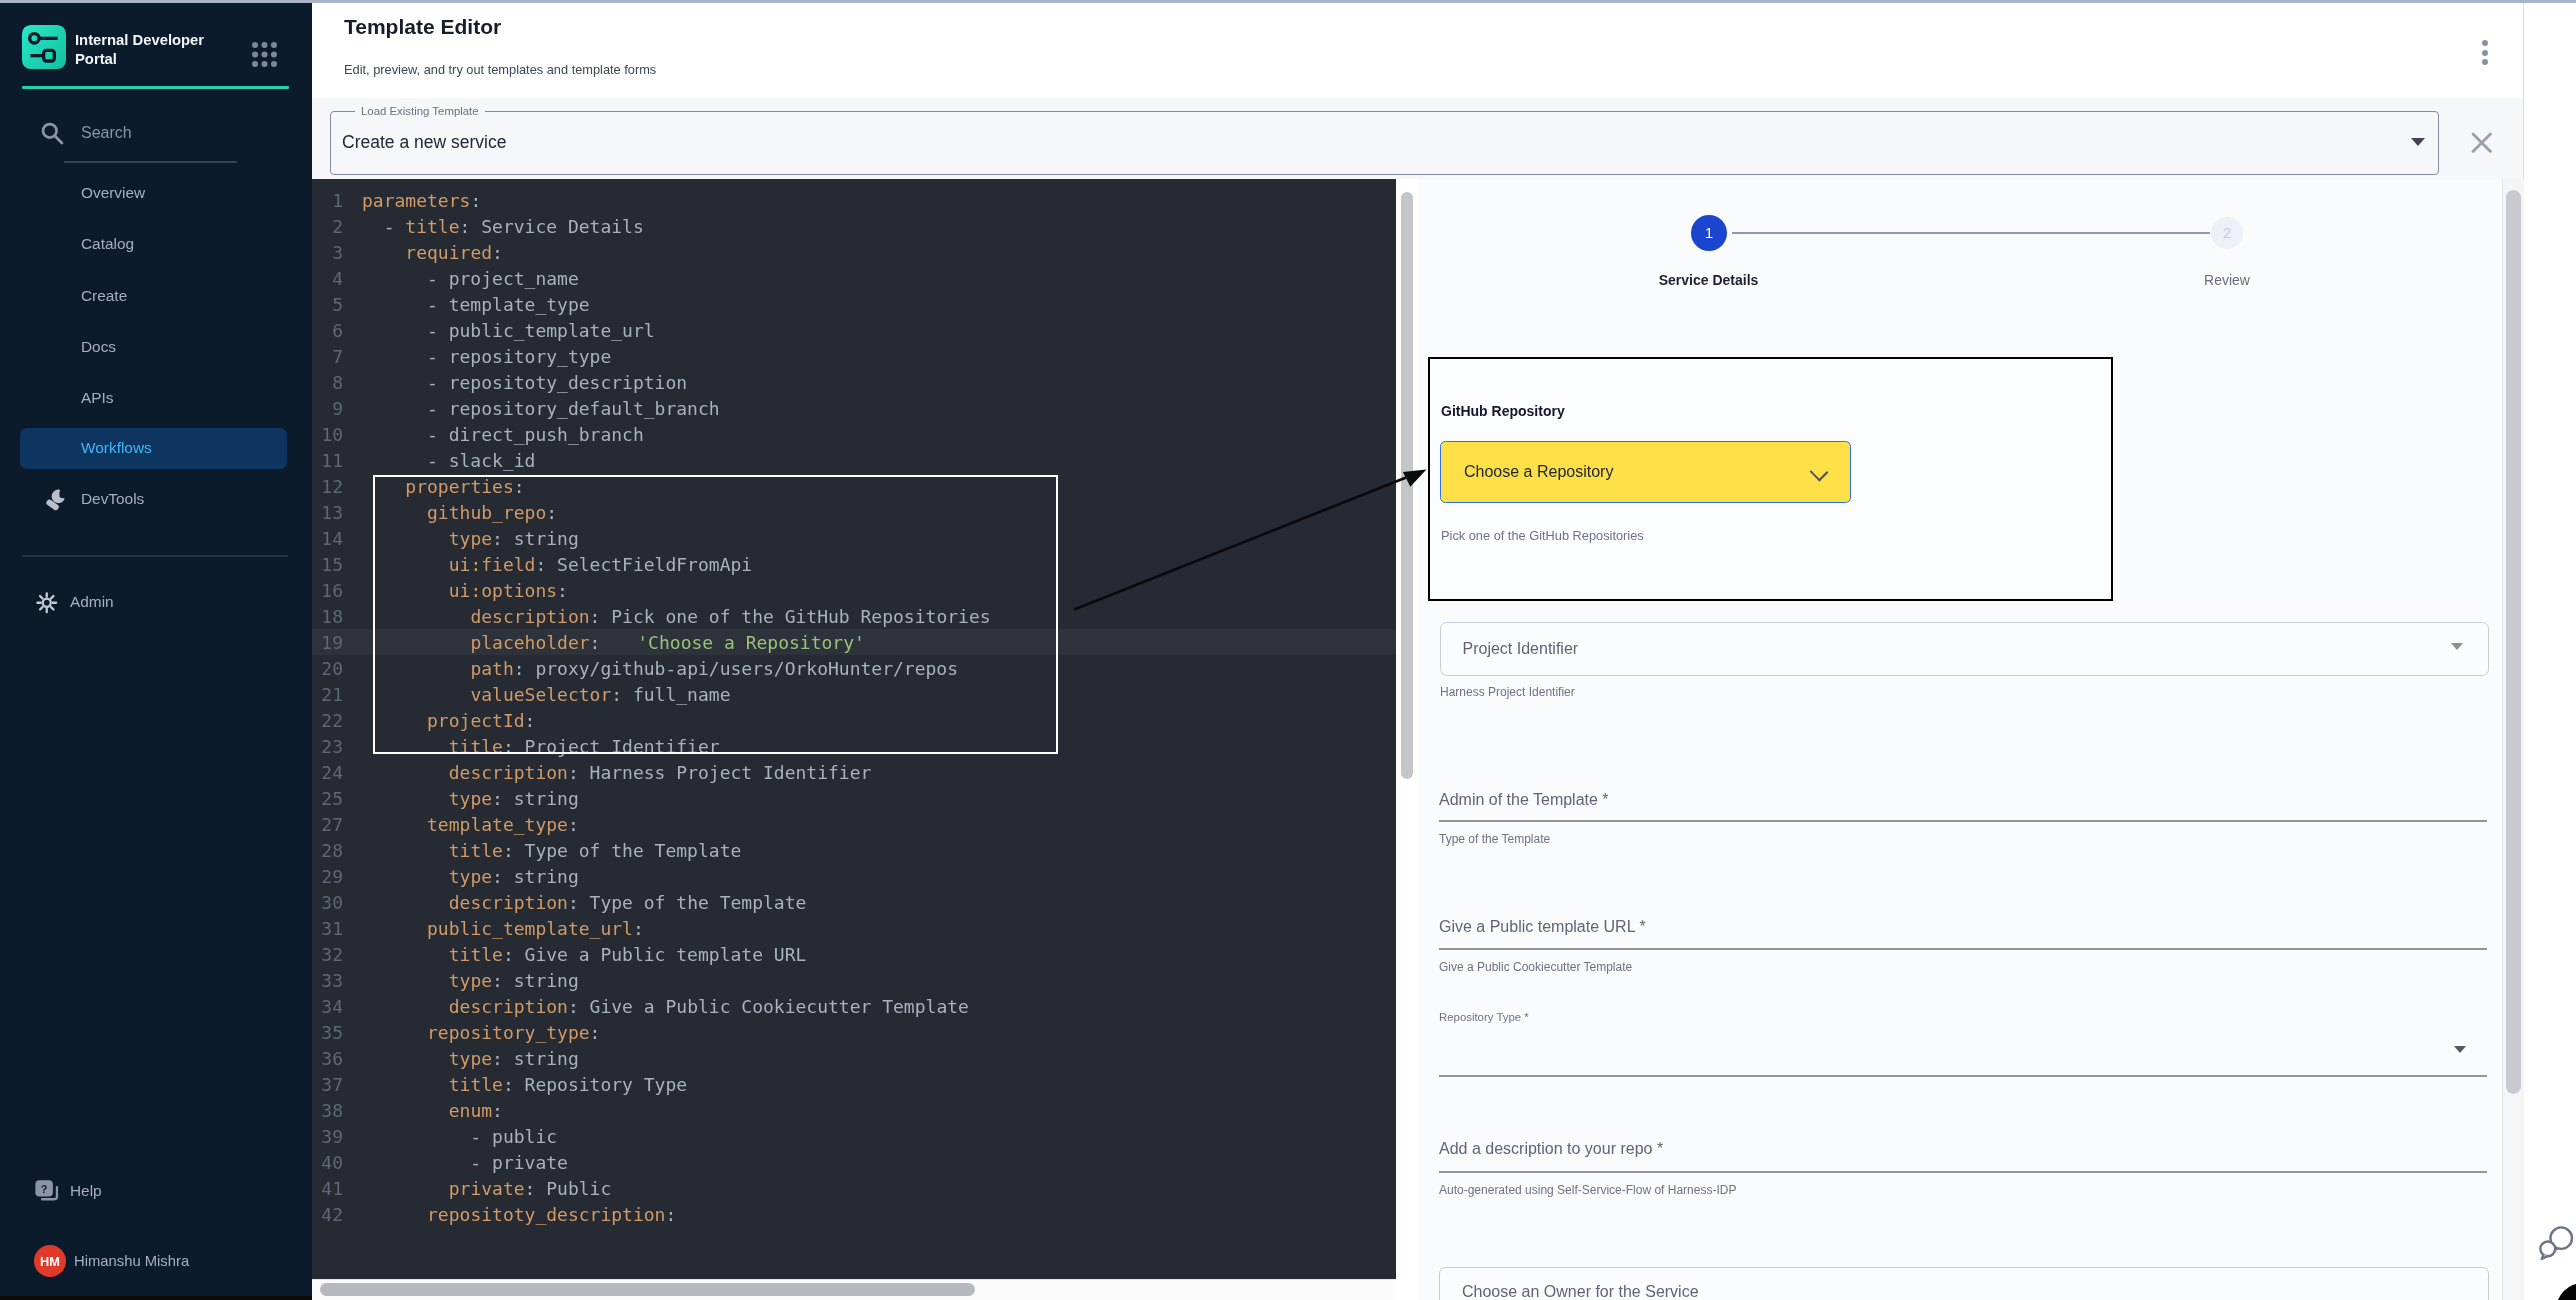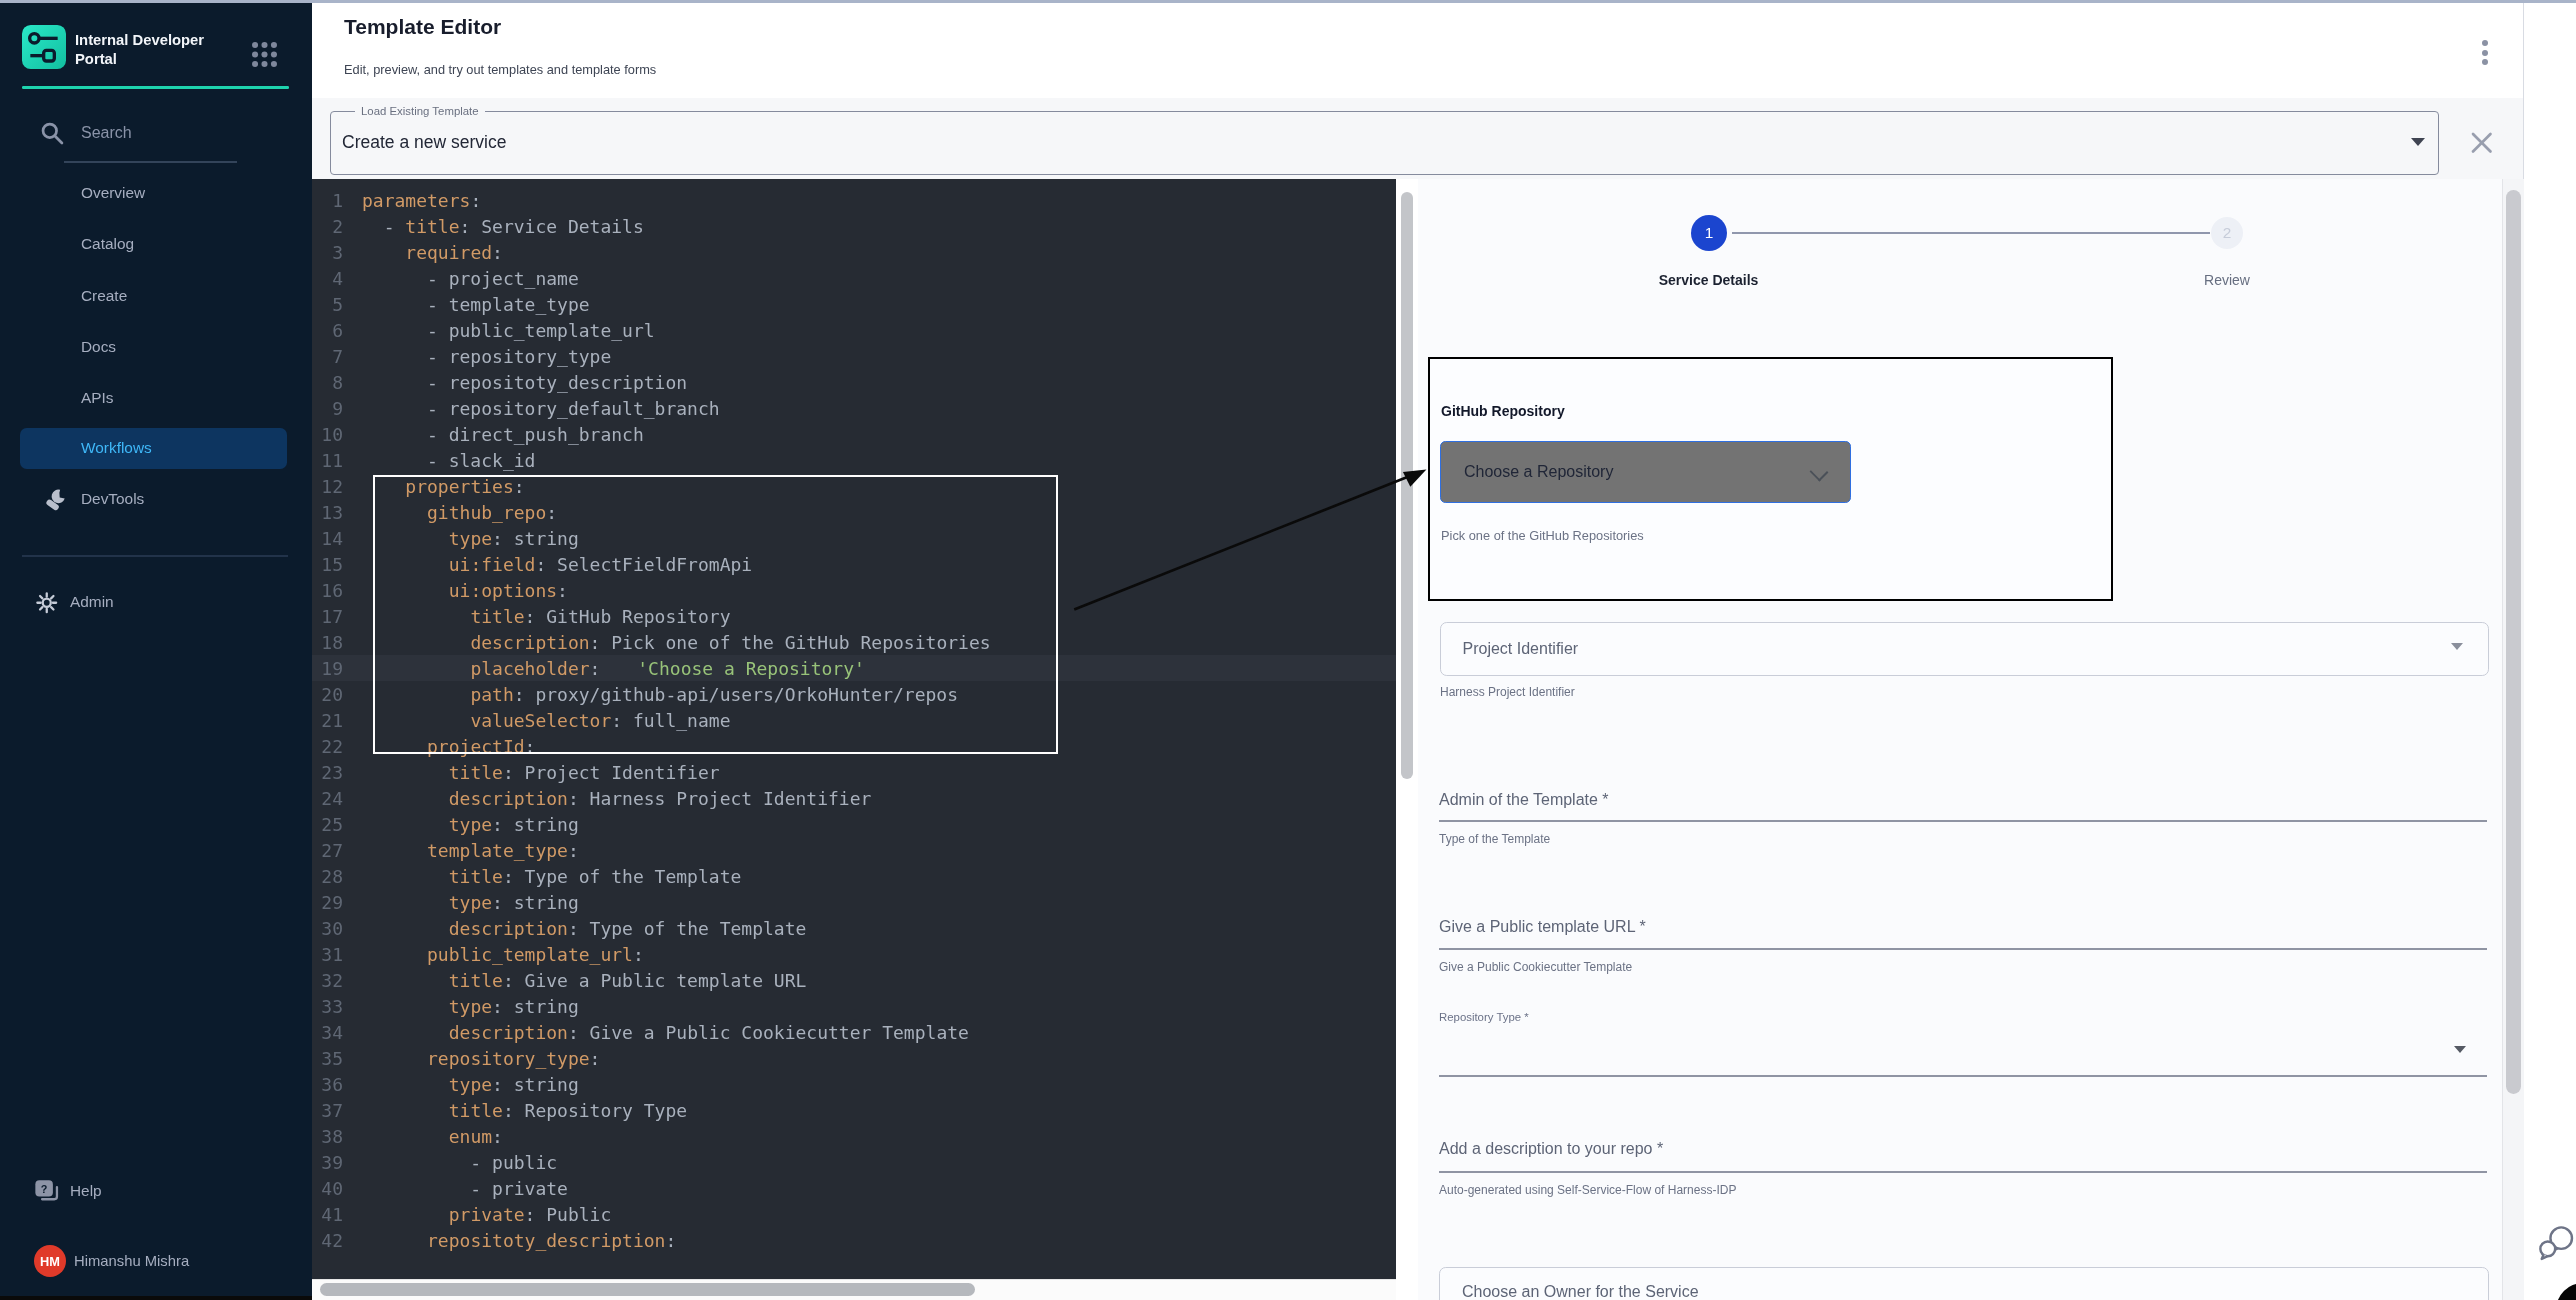--- a/index.html
+++ b/index.html
@@ -65,21 +65,21 @@
   .panel{left:1418px;top:179px;width:1085px;height:1122px;background:#fafbfd;}
   .step-circle{border-radius:50%;display:flex;align-items:center;justify-content:center;font-size:15.4px;}
   .step-1{left:1691px;top:215px;width:36px;height:36px;background:#1b45cf;color:#ffffff;}
   .step-2{left:2211px;top:217px;width:32px;height:32px;background:#edf0f6;color:#c6ccd9;}
   .step-line{left:1732px;top:232px;width:478px;height:2px;background:#9097ad;}
   .step-lbl-1{left:1608px;top:272px;width:201px;text-align:center;color:#1b2130;font-size:14px;font-weight:600;}
   .step-lbl-2{left:2160px;top:272px;width:134px;text-align:center;color:#666e80;font-size:14px;}
 
   .gh-box{left:1428px;top:357px;width:681px;height:240px;border:2.7px solid #000000;background:#fcfdff;}
   .gh-label{left:1441px;top:403px;color:#12182a;font-size:14px;font-weight:bold;}
-  .gh-select{left:1440px;top:441px;width:409px;height:60px;background:#737373;border:1.3px solid #2f6fe0;
+  .gh-select{left:1440px;top:441px;width:409px;height:60px;background:#fde047;border:1.3px solid #2f6fe0;
              border-radius:5.4px;display:flex;align-items:center;cursor:pointer;}
   .gh-select .val{margin-left:23px;color:#202637;font-size:16px;}
   .chev{position:absolute;right:24px;top:23px;width:12px;height:12px;border-right:2px solid #4a5058;
         border-bottom:2px solid #4a5058;transform:rotate(45deg) scaleY(0.9);}
   .helper{color:#6b7285;font-size:12.8px;}
 
   .proj-select{left:1440px;top:622px;width:1047px;height:52px;border:1.3px solid #c9cdd8;border-radius:6.7px;
                background:#fbfcfe;display:flex;align-items:center;cursor:pointer;}
   .proj-select .val{margin-left:21.5px;color:#5d6476;font-size:16px;}
 
@@ -231,21 +231,20 @@
         <div class="code-line"><span class="ln">7</span><span><span class="tok-p">      - repository_type</span></span></div>
         <div class="code-line"><span class="ln">8</span><span><span class="tok-p">      - repositoty_description</span></span></div>
         <div class="code-line"><span class="ln">9</span><span><span class="tok-p">      - repository_default_branch</span></span></div>
         <div class="code-line"><span class="ln">10</span><span><span class="tok-p">      - direct_push_branch</span></span></div>
         <div class="code-line"><span class="ln">11</span><span><span class="tok-p">      - slack_id</span></span></div>
         <div class="code-line"><span class="ln">12</span><span><span class="tok-p">    </span><span class="tok-k">properties</span><span class="tok-p">:</span></span></div>
         <div class="code-line"><span class="ln">13</span><span><span class="tok-p">      </span><span class="tok-k">github_repo</span><span class="tok-p">:</span></span></div>
         <div class="code-line"><span class="ln">14</span><span><span class="tok-p">        </span><span class="tok-k">type</span><span class="tok-p">: string</span></span></div>
         <div class="code-line"><span class="ln">15</span><span><span class="tok-p">        </span><span class="tok-k">ui:field</span><span class="tok-p">: SelectFieldFromApi</span></span></div>
         <div class="code-line"><span class="ln">16</span><span><span class="tok-p">        </span><span class="tok-k">ui:options</span><span class="tok-p">:</span></span></div>
-        <div class="code-line"><span class="ln">17</span><span><span class="tok-p">          </span><span class="tok-k">title</span><span class="tok-p">: GitHub Repository</span></span></div>
         <div class="code-line"><span class="ln">18</span><span><span class="tok-p">          </span><span class="tok-k">description</span><span class="tok-p">: Pick one of the GitHub Repositories</span></span></div>
         <div class="code-line hl"><span class="ln">19</span><span><span class="tok-p">          </span><span class="tok-k">placeholder</span><span class="tok-p">: </span><span class="tok-s">'Choose a Repository'</span></span></div>
         <div class="code-line"><span class="ln">20</span><span><span class="tok-p">          </span><span class="tok-k">path</span><span class="tok-p">: proxy/github-api/users/OrkoHunter/repos</span></span></div>
         <div class="code-line"><span class="ln">21</span><span><span class="tok-p">          </span><span class="tok-k">valueSelector</span><span class="tok-p">: full_name</span></span></div>
         <div class="code-line"><span class="ln">22</span><span><span class="tok-p">      </span><span class="tok-k">projectId</span><span class="tok-p">:</span></span></div>
         <div class="code-line"><span class="ln">23</span><span><span class="tok-p">        </span><span class="tok-k">title</span><span class="tok-p">: Project Identifier</span></span></div>
         <div class="code-line"><span class="ln">24</span><span><span class="tok-p">        </span><span class="tok-k">description</span><span class="tok-p">: Harness Project Identifier</span></span></div>
         <div class="code-line"><span class="ln">25</span><span><span class="tok-p">        </span><span class="tok-k">type</span><span class="tok-p">: string</span></span></div>
         <div class="code-line"><span class="ln">27</span><span><span class="tok-p">      </span><span class="tok-k">template_type</span><span class="tok-p">:</span></span></div>
         <div class="code-line"><span class="ln">28</span><span><span class="tok-p">        </span><span class="tok-k">title</span><span class="tok-p">: Type of the Template</span></span></div>

